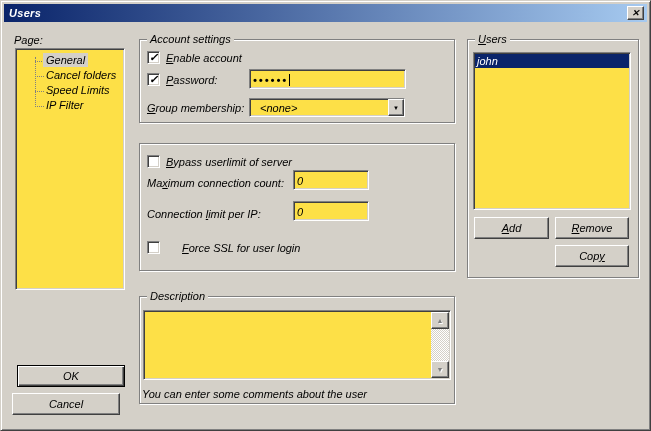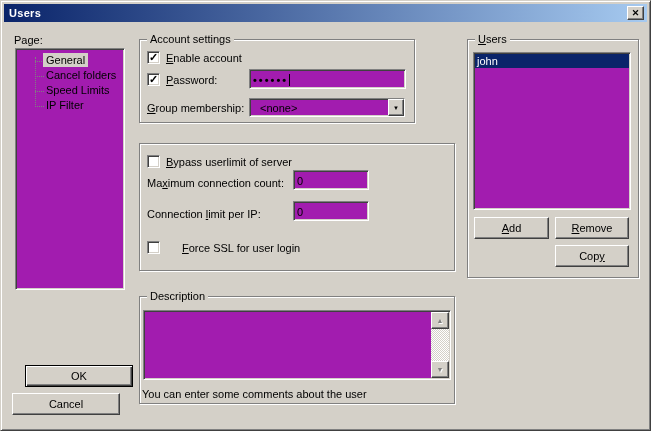--- a/index.html
+++ b/index.html
@@ -12,20 +12,21 @@
   }
   .dialog {
     position: relative;
     width: 651px;
     height: 431px;
     background: #d4d0c8;
     border: 1px solid;
     border-color: #d4d0c8 #404040 #404040 #d4d0c8;
     box-shadow: inset 1px 1px 0 #fff, inset -1px -1px 0 #808080;
     overflow: hidden;
+    font-style: italic;
   }
   .titlebar {
     position: absolute;
     left: 3px; top: 3px; right: 3px; height: 18px;
     background: linear-gradient(to right, #0a246a, #a6caf0);
     display: flex; align-items: center;
     padding-left: 5px;
   }
   .titlebar .title-text {
     color: #fff; font-weight: bold; font-size: 11px; letter-spacing: 0.3px;
@@ -37,21 +38,21 @@
     border: 1px solid;
     border-color: #fff #404040 #404040 #fff;
     box-shadow: inset -1px -1px 0 #808080;
     display: flex; align-items: center; justify-content: center;
     font-size: 9px; font-weight: bold; line-height: 1;
     cursor: default;
   }
   .label { position: absolute; white-space: nowrap; }
   
   .sunken {
-    background: #a21caf;
+    background: #fde047;
     border: 1px solid;
     border-color: #808080 #fff #fff #808080;
     box-shadow: inset 1px 1px 0 #404040, inset -1px -1px 0 #d4d0c8;
   }
   .groupbox {
     position: absolute;
     border: 1px solid #808080;
     box-shadow: 1px 1px 0 #fff, inset 1px 1px 0 #fff;
   }
   .groupbox .legend {
@@ -166,21 +167,21 @@
     <div class="tree-stub" style="left:19px; top:12px;"></div>
     <div class="tree-stub" style="left:19px; top:27px;"></div>
     <div class="tree-stub" style="left:19px; top:42px;"></div>
     <div class="tree-stub" style="left:19px; top:57px;"></div>
     <div class="tree-item selected" style="left:27px; top:4px;">General</div>
     <div class="tree-item" style="left:27px; top:19px;">Cancel folders</div>
     <div class="tree-item" style="left:27px; top:34px;">Speed Limits</div>
     <div class="tree-item" style="left:27px; top:49px;">IP Filter</div>
   </div>
 
-  <div class="groupbox" style="left:138px; top:38px; width:276px; height:84px;">
+  <div class="groupbox" style="left:138px; top:38px; width:316px; height:84px;">
     <span class="legend">Account settings</span>
   </div>
   <div class="checkbox" style="left:146px; top:50px;">
     <span>✓</span>
   </div>
   <div class="label" style="left:165px; top:51px;"><u>E</u>nable account</div>
   <div class="checkbox" style="left:146px; top:72px;">
     <span>✓</span>
   </div>
   <div class="label" style="left:165px; top:73px;"><u>P</u>assword:</div>
@@ -229,16 +230,16 @@
   <div class="groupbox" style="left:466px; top:38px; width:172px; height:239px;">
     <span class="legend"><u>U</u>sers</span>
   </div>
   <div class="listbox sunken" style="left:472px; top:51px; width:158px; height:158px;">
     <div class="list-row selected">john</div>
   </div>
   <div class="btn" style="left:473px; top:216px; width:75px; height:22px;"><u>A</u>dd</div>
   <div class="btn" style="left:554px; top:216px; width:74px; height:22px;"><u>R</u>emove</div>
   <div class="btn" style="left:554px; top:244px; width:74px; height:22px;">Cop<u>y</u></div>
 
-  <div class="btn btn-default" style="left:24px; top:364px; width:108px; height:22px;">OK</div>
+  <div class="btn btn-default" style="left:16px; top:364px; width:108px; height:22px;">OK</div>
   <div class="btn" style="left:11px; top:392px; width:108px; height:22px;">Cancel</div>
 
 </div>
 
 </body></html>

